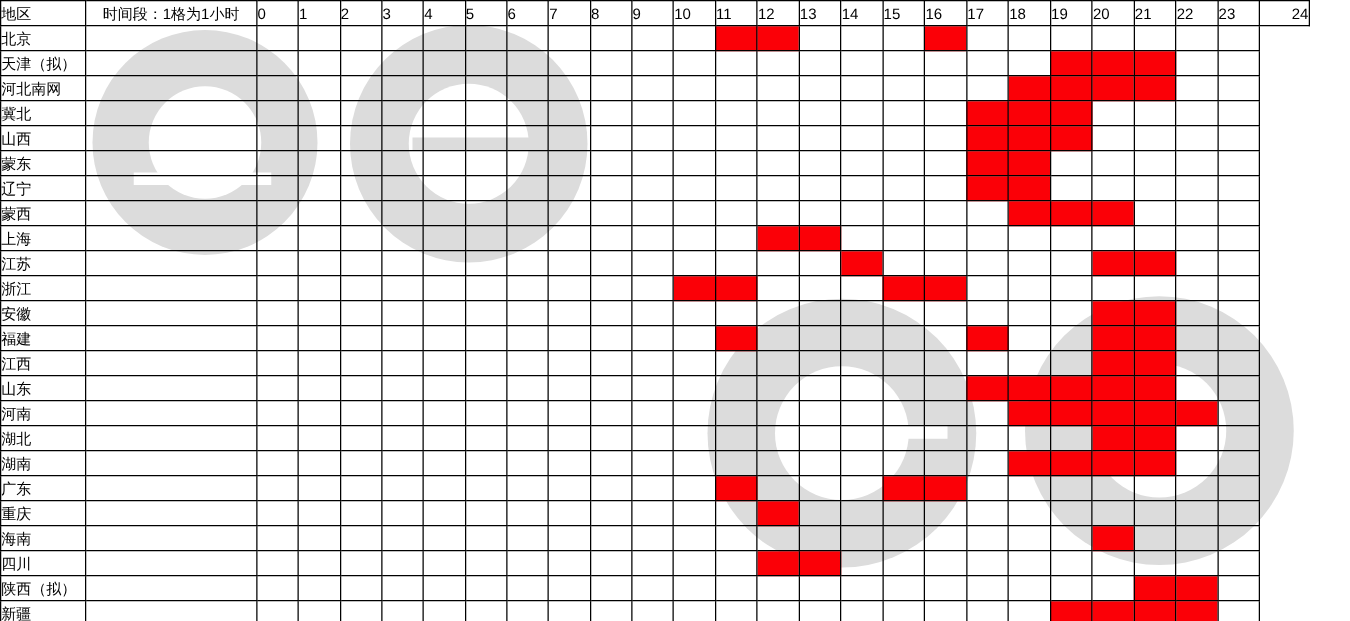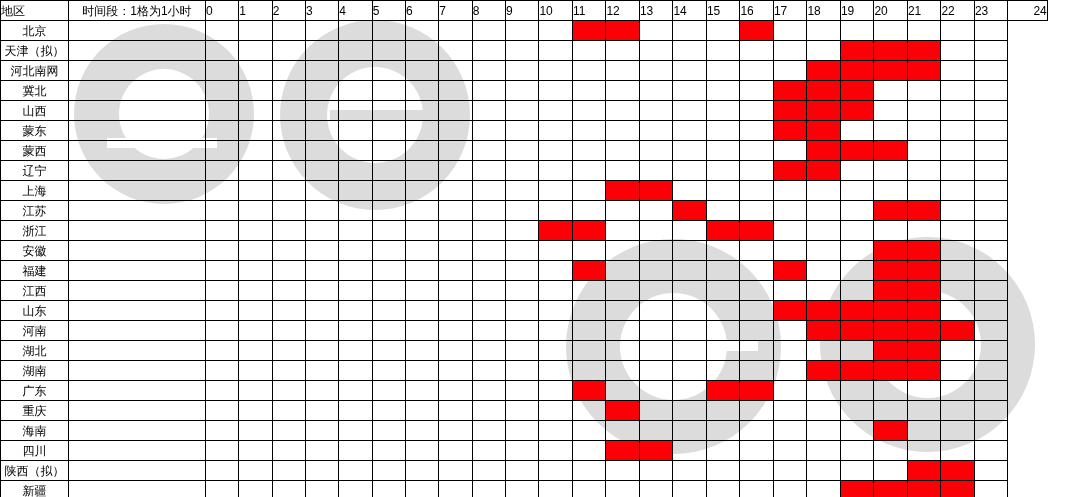--- a/index.html
+++ b/index.html
@@ -76,21 +76,21 @@
     padding-left: 3px;
     background: #ffffff;
     font-size: 11px;
   }
   .hdr-hour.last {
     width: 34px;
     padding-left: 25px;
   }
   td.region {
     width: 68px;
-    text-align: center;
+    text-align: left;
     padding-left: 3px;
     background: #ffffff;
     font-size: 12px;
     white-space: nowrap;
   }
   td.spacer {
     width: 140px;
     background: #ffffff;
   }
   td.cell {
@@ -321,20 +321,49 @@
           <td class="cell on"></td>
           <td class="cell on"></td>
           <td class="cell"></td>
           <td class="cell"></td>
           <td class="cell"></td>
           <td class="cell"></td>
           <td class="cell"></td>
           <td class="cell" style="border-right: none; border-top: none; border-bottom: none; width: 0px;"></td>
         </tr>
         <tr>
+          <td class="region">辽宁</td>
+          <td class="spacer"></td>
+          <td class="cell"></td>
+          <td class="cell"></td>
+          <td class="cell"></td>
+          <td class="cell"></td>
+          <td class="cell"></td>
+          <td class="cell"></td>
+          <td class="cell"></td>
+          <td class="cell"></td>
+          <td class="cell"></td>
+          <td class="cell"></td>
+          <td class="cell"></td>
+          <td class="cell"></td>
+          <td class="cell"></td>
+          <td class="cell"></td>
+          <td class="cell"></td>
+          <td class="cell"></td>
+          <td class="cell"></td>
+          <td class="cell on"></td>
+          <td class="cell on"></td>
+          <td class="cell"></td>
+          <td class="cell"></td>
+          <td class="cell"></td>
+          <td class="cell"></td>
+          <td class="cell"></td>
+          <td class="cell" style="border-right: none; border-top: none; border-bottom: none; width: 0px;"></td>
+        </tr>
+        <tr>
           <td class="region">蒙西</td>
           <td class="spacer"></td>
           <td class="cell"></td>
           <td class="cell"></td>
           <td class="cell"></td>
           <td class="cell"></td>
           <td class="cell"></td>
           <td class="cell"></td>
           <td class="cell"></td>
           <td class="cell"></td>
@@ -344,49 +373,20 @@
           <td class="cell"></td>
           <td class="cell"></td>
           <td class="cell"></td>
           <td class="cell"></td>
           <td class="cell"></td>
           <td class="cell"></td>
           <td class="cell"></td>
           <td class="cell on"></td>
           <td class="cell on"></td>
           <td class="cell on"></td>
-          <td class="cell"></td>
-          <td class="cell"></td>
-          <td class="cell"></td>
-          <td class="cell" style="border-right: none; border-top: none; border-bottom: none; width: 0px;"></td>
-        </tr>
-        <tr>
-          <td class="region">辽宁</td>
-          <td class="spacer"></td>
-          <td class="cell"></td>
-          <td class="cell"></td>
-          <td class="cell"></td>
-          <td class="cell"></td>
-          <td class="cell"></td>
-          <td class="cell"></td>
-          <td class="cell"></td>
-          <td class="cell"></td>
-          <td class="cell"></td>
-          <td class="cell"></td>
-          <td class="cell"></td>
-          <td class="cell"></td>
-          <td class="cell"></td>
-          <td class="cell"></td>
-          <td class="cell"></td>
-          <td class="cell"></td>
-          <td class="cell"></td>
-          <td class="cell on"></td>
-          <td class="cell on"></td>
-          <td class="cell"></td>
-          <td class="cell"></td>
           <td class="cell"></td>
           <td class="cell"></td>
           <td class="cell"></td>
           <td class="cell" style="border-right: none; border-top: none; border-bottom: none; width: 0px;"></td>
         </tr>
         <tr>
           <td class="region">上海</td>
           <td class="spacer"></td>
           <td class="cell"></td>
           <td class="cell"></td>

